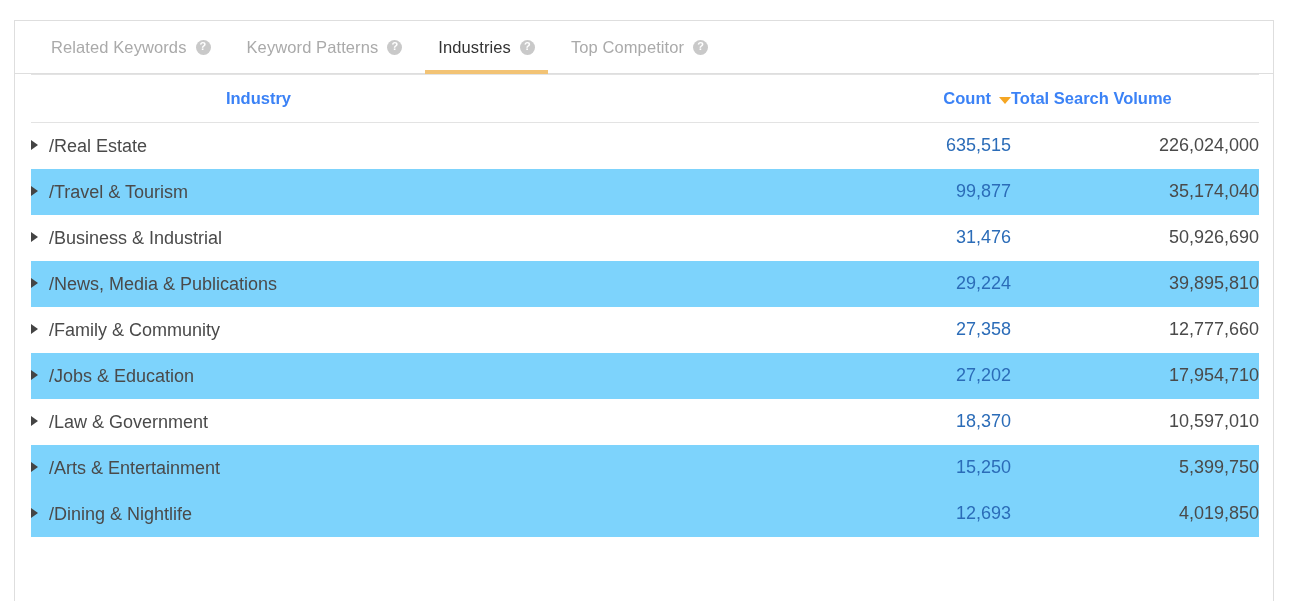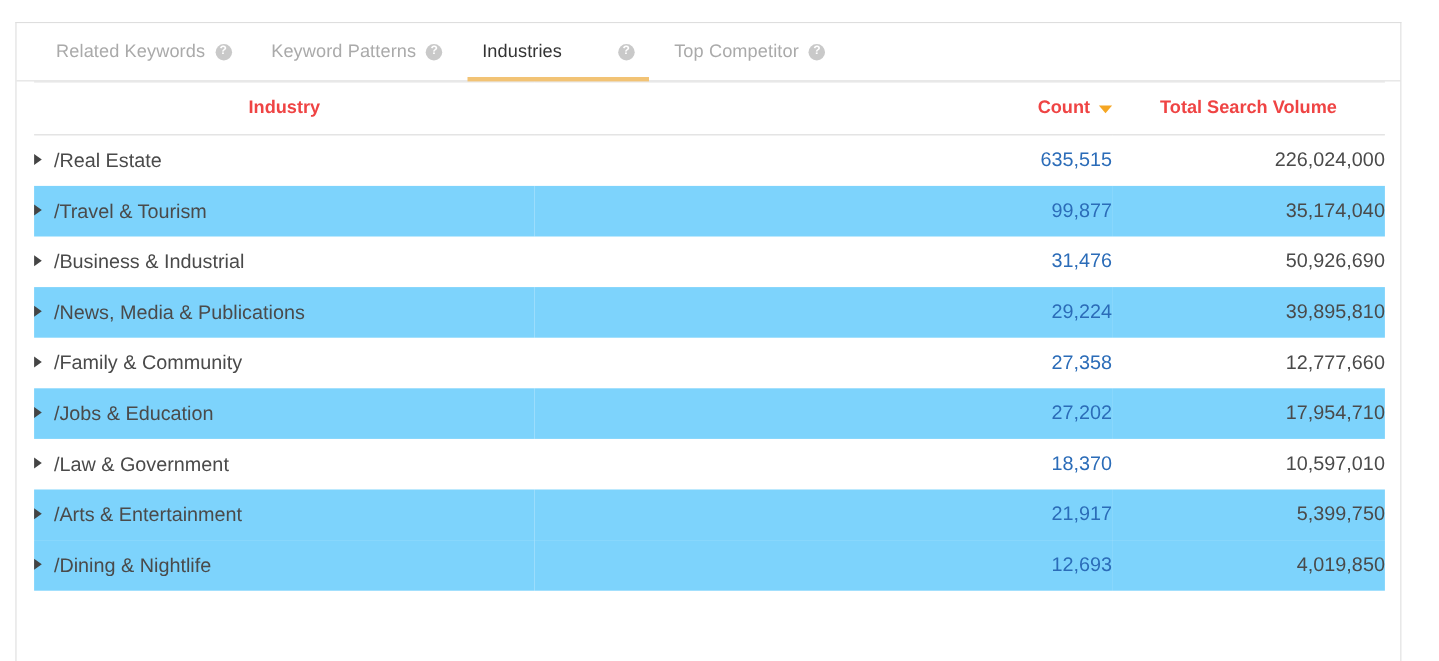--- a/index.html
+++ b/index.html
@@ -52,21 +52,20 @@
     height: 53px;
     padding: 0 18px;
     font-size: 16.5px;
     color: #aaaaaa;
     letter-spacing: 0.1px;
     cursor: pointer;
     white-space: nowrap;
   }
   .tab.active {
     color: #333333;
-    gap: 42px;
   }
   .tab .tab-label {
     display: inline-block;
     text-align: right;
   }
   .tab .underline {
     position: absolute;
     left: 5px;
     right: 5px;
     bottom: 0;
@@ -104,29 +103,29 @@
     font-size: 16.5px;
   }
   table.data colgroup .c-industry { width: 455px; }
   table.data colgroup .c-count    { width: 525px; }
   table.data colgroup .c-volume   { width: 248px; }
 
   table.data thead th {
     height: 47px;
     padding: 0;
     font-weight: bold;
-    color: #ef4444;
+    color: #3b82f6;
     font-size: 16.5px;
     border-bottom: 1px solid #e3e3e3;
     border-top: 1px solid #e3e3e3;
     vertical-align: middle;
   }
   th.h-industry { text-align: center; }
   th.h-count    { text-align: right; padding-right: 38px; }
-  th.h-volume   { text-align: center; padding-right: 15px; }
+  th.h-volume   { text-align: left; padding-right: 15px; }
 
   .sort-caret {
     display: inline-block;
     width: 0; height: 0;
     margin-left: 8px;
     border-left: 6px solid transparent;
     border-right: 6px solid transparent;
     border-top: 7px solid #f5a623;
     vertical-align: middle;
     position: relative;
@@ -261,21 +260,21 @@
               <td class="count-cell"><a class="count-link">27,202</a></td>
               <td class="volume-cell">17,954,710</td>
             </tr>
             <tr class="">
               <td class="industry-cell"><span class="expander"></span><span class="industry-label">/Law &amp; Government</span></td>
               <td class="count-cell"><a class="count-link">18,370</a></td>
               <td class="volume-cell">10,597,010</td>
             </tr>
             <tr class="striped">
               <td class="industry-cell"><span class="expander"></span><span class="industry-label">/Arts &amp; Entertainment</span></td>
-              <td class="count-cell"><a class="count-link">21,917</a></td>
+              <td class="count-cell"><a class="count-link">15,250</a></td>
               <td class="volume-cell">5,399,750</td>
             </tr>
             <tr class="striped">
               <td class="industry-cell"><span class="expander"></span><span class="industry-label">/Dining &amp; Nightlife</span></td>
               <td class="count-cell"><a class="count-link">12,693</a></td>
               <td class="volume-cell">4,019,850</td>
             </tr>
           </tbody>
       </table>
     </div>

